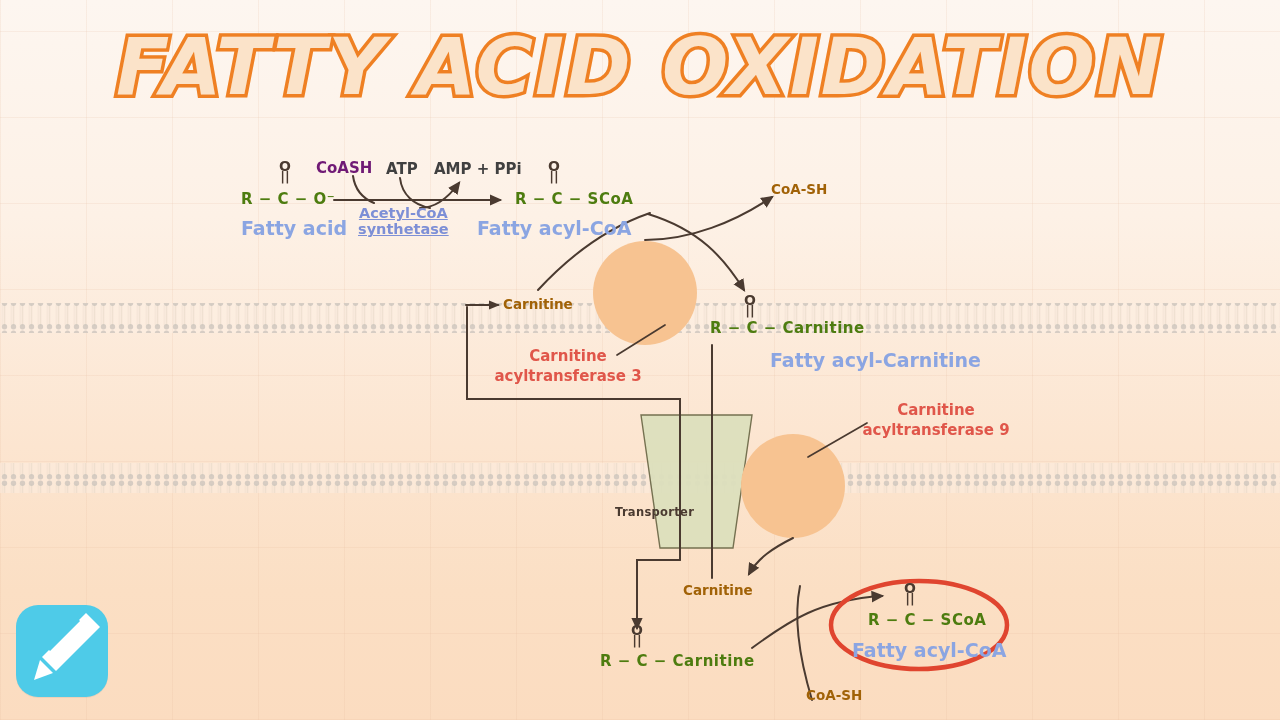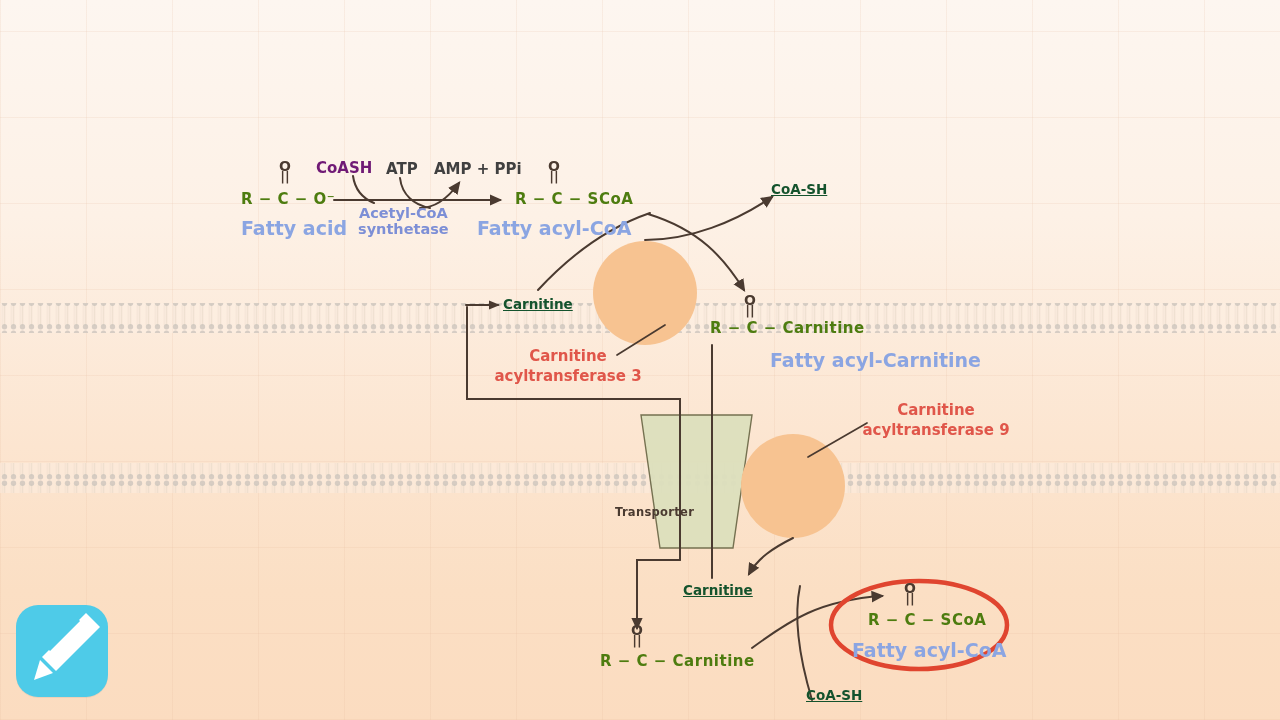--- a/index.html
+++ b/index.html
@@ -33,21 +33,21 @@
   #title .inner{position:relative;display:inline-block;}
 
   
   .lbl{position:absolute;white-space:nowrap;line-height:1.12;}
   .chem{font-size:15px;font-weight:700;color:#4d7c0f;letter-spacing:.5px;}
   .blue-lab{font-size:19px;font-weight:800;color:#8ba5e2;}
   .enz{font-size:14.5px;font-weight:800;color:#7d8fd6;text-align:center;}
   .red-lab{font-size:15px;font-weight:800;color:#e0564a;text-align:center;line-height:1.35;}
   .purple{font-size:15px;font-weight:800;color:#701a75;}
   .pink{font-size:15px;font-weight:800;color:#404040;}
-  .dark{font-size:13.5px;font-weight:700;color:#14532d;text-decoration:underline;}
+  .dark{font-size:13.5px;font-weight:700;color:#a16207;}
   .tiny-dark{font-size:11.5px;font-weight:700;color:#4a3a30;letter-spacing:.3px;}
 
   
   .carbonyl{position:absolute;text-align:center;font-size:14px;font-weight:700;color:#4a3a30;line-height:0.95;}
   .carbonyl .o{display:block;font-size:14px;}
   .carbonyl .bd{display:block;font-size:13px;margin-top:-2px;}
 
   
   #logo{
     position:absolute;left:16px;top:605px;width:92px;height:92px;border-radius:22px;
@@ -126,35 +126,38 @@
       <path d="M793,538 C773,548 758,558 749,574" marker-end="url(#ah)"></path>
 
       <path d="M812,700 C800,660 793,620 800,586"></path>
 
       <path d="M752,648 C790,620 820,600 882,596" marker-end="url(#ah)"></path>
     </g>
 
     <ellipse cx="919" cy="625" rx="88" ry="44" fill="none" stroke="#e0452f" stroke-width="4.5"></ellipse>
   </svg>
 
+  <div id="title">
+    <span class="inner">FATTY ACID OXIDATION</span>
+  </div>
 
   <div class="carbonyl" style="left:279px;top:160px;">
     <span class="o">O</span>
     <span class="bd">||</span>
   </div>
   <div class="lbl chem" style="left:241px;top:191px;">
     <span>R</span><span>&nbsp;−&nbsp;</span><span>C</span><span>&nbsp;−&nbsp;</span><span>O⁻</span>
   </div>
   <div class="lbl blue-lab" style="left:241px;top:218px;">Fatty acid</div>
 
   <div class="lbl purple" style="left:316px;top:160px;">CoASH</div>
   <div class="lbl pink" style="left:386px;top:161px;">ATP</div>
   <div class="lbl pink" style="left:434px;top:161px;">AMP + PPi</div>
 
-  <div class="lbl enz" style="left:358px;top:205px;">
+  <div class="lbl enz" style="left:358px;top:205px;text-decoration:underline;">
     <div>Acetyl-CoA</div>
     <div>synthetase</div>
   </div>
 
   <div class="carbonyl" style="left:548px;top:160px;">
     <span class="o">O</span>
     <span class="bd">||</span>
   </div>
   <div class="lbl chem" style="left:515px;top:191px;">
     <span>R</span><span>&nbsp;−&nbsp;</span><span>C</span><span>&nbsp;−&nbsp;</span><span>SCoA</span>

